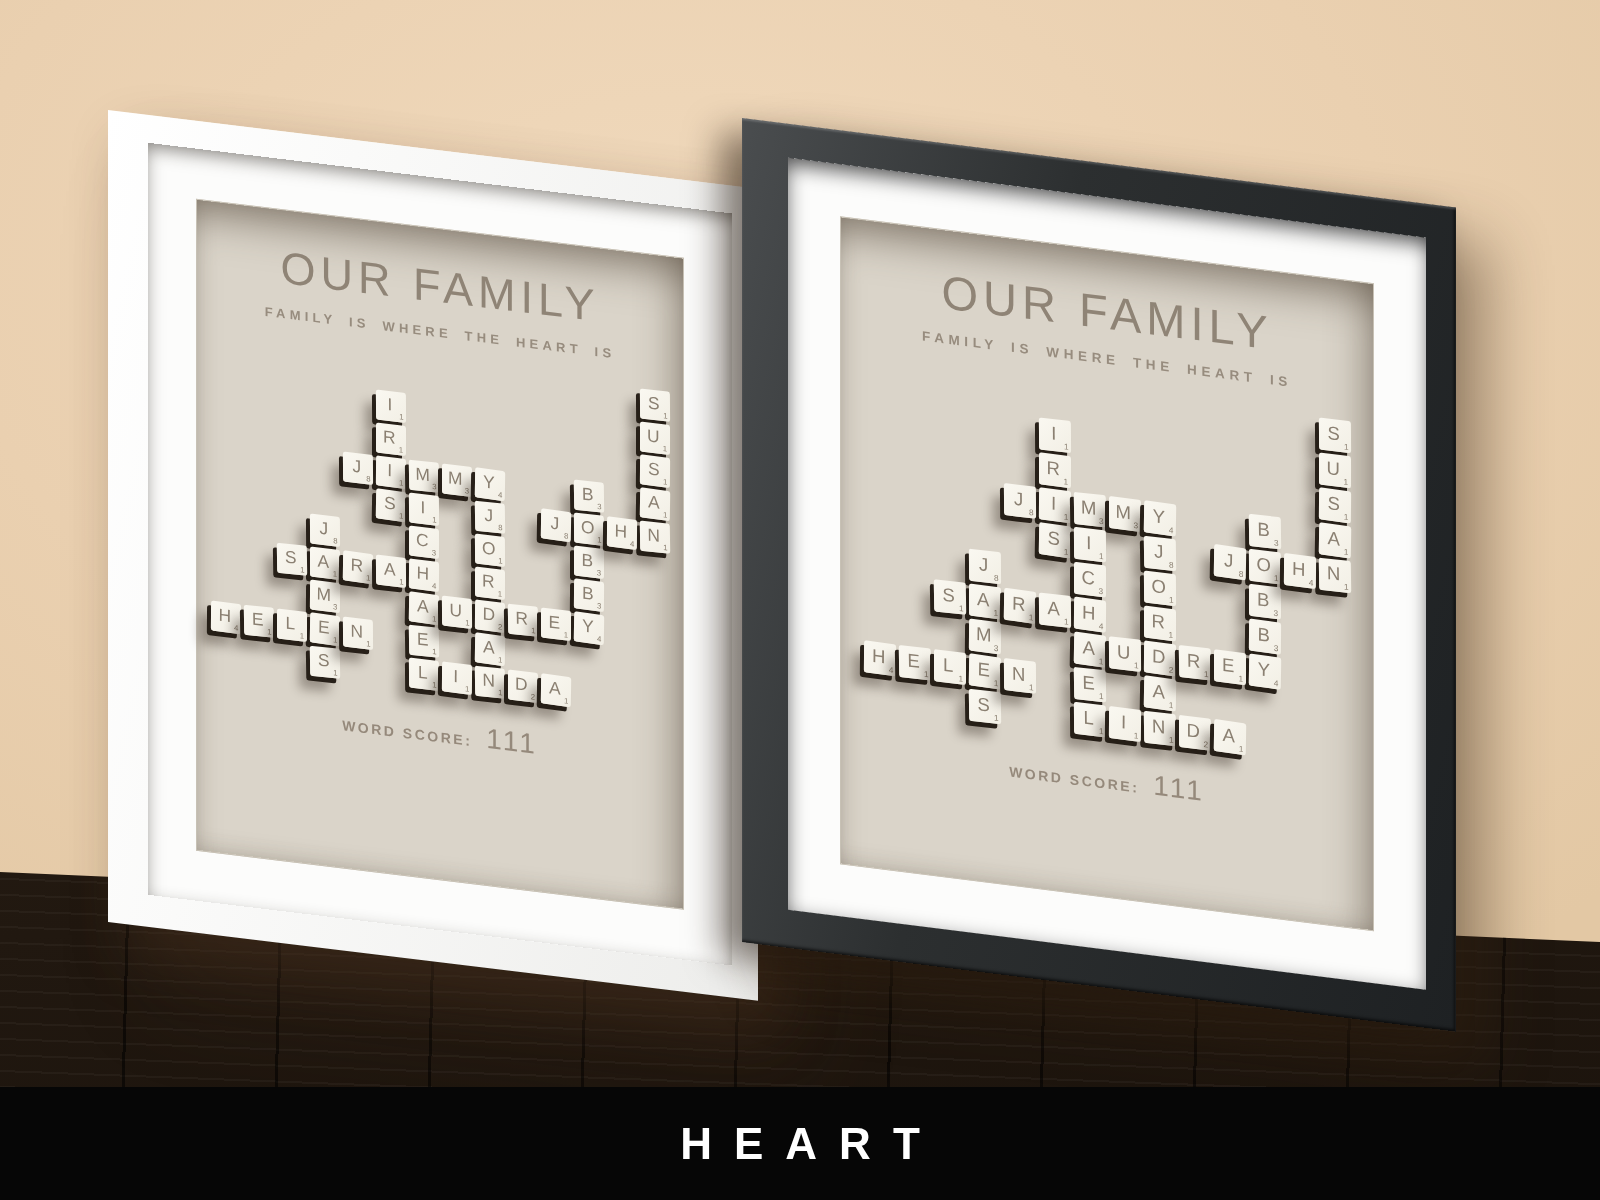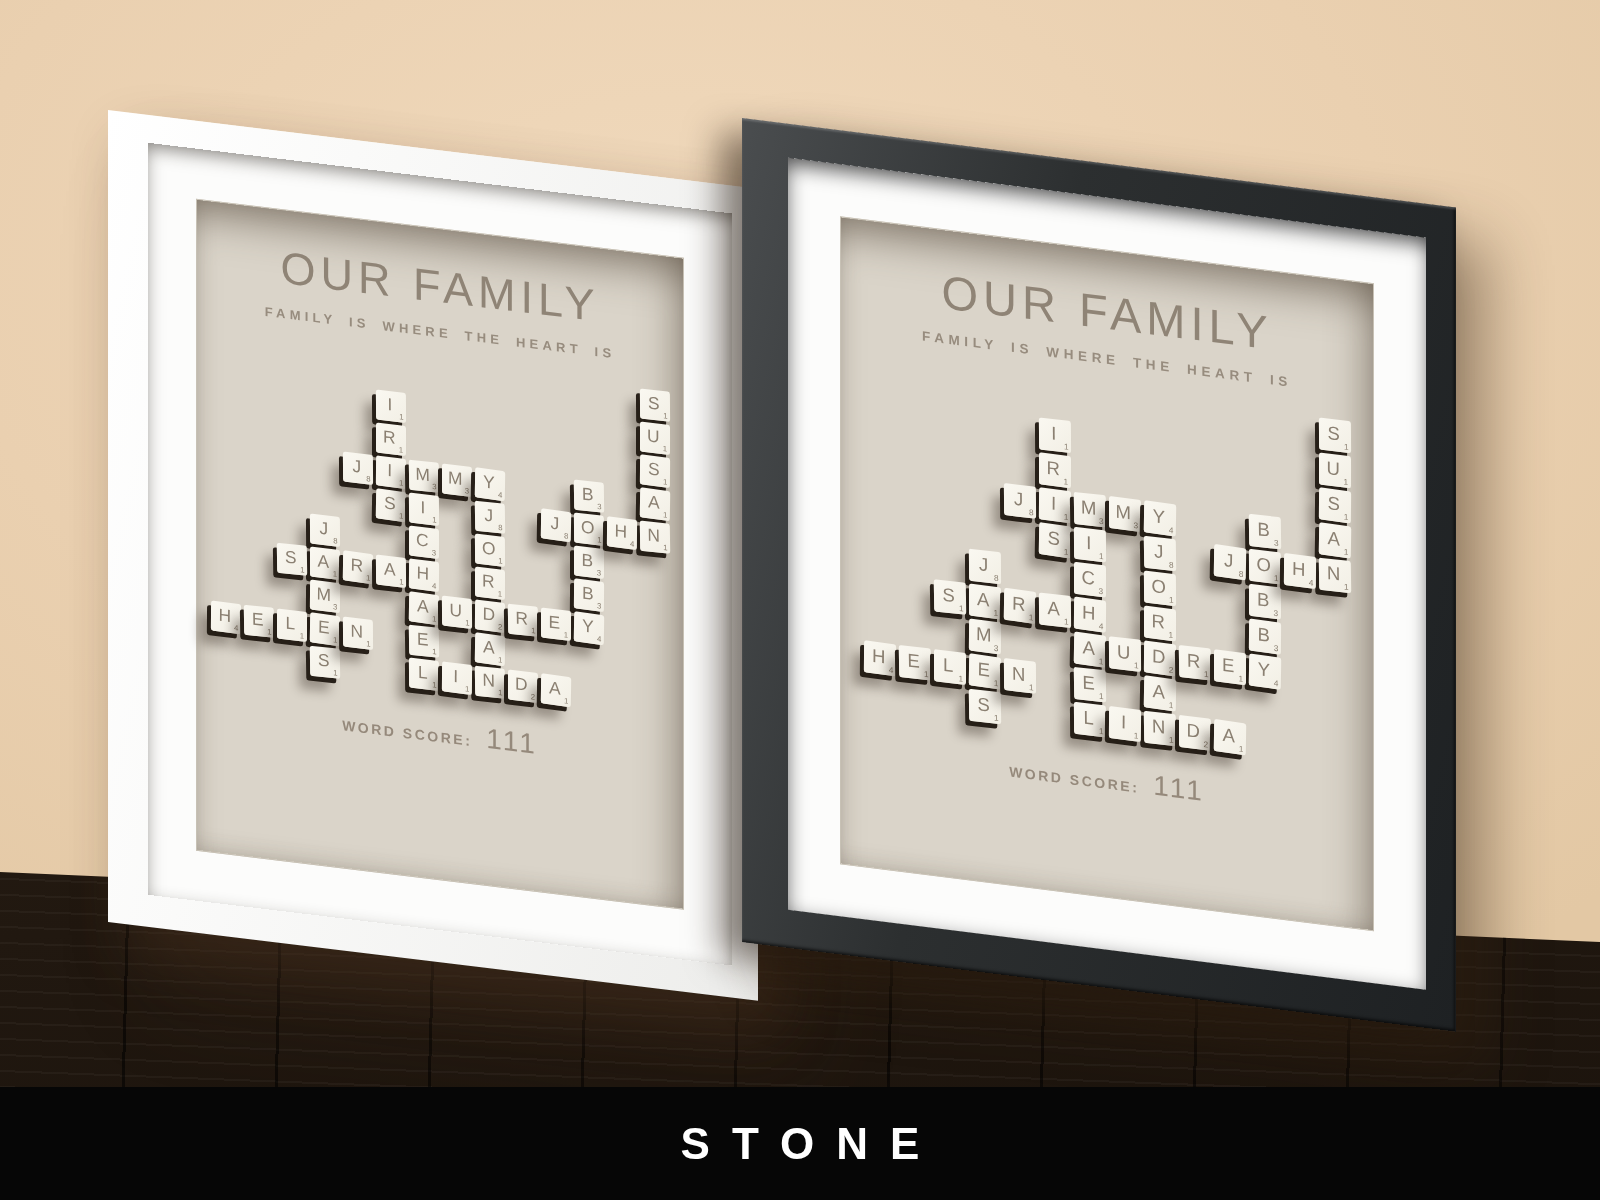--- a/index.html
+++ b/index.html
@@ -547,15 +547,15 @@
           <p class="score">
             <span class="lbl">WORD SCORE:</span>
             <span class="num">111</span>
           </p>
         </div>
       </div>
     </div>
   </article>
 
   <footer class="brandbar">
-    <span>STONE</span>
+    <span>HEART</span>
   </footer>
 </div>
 
 </body></html>

